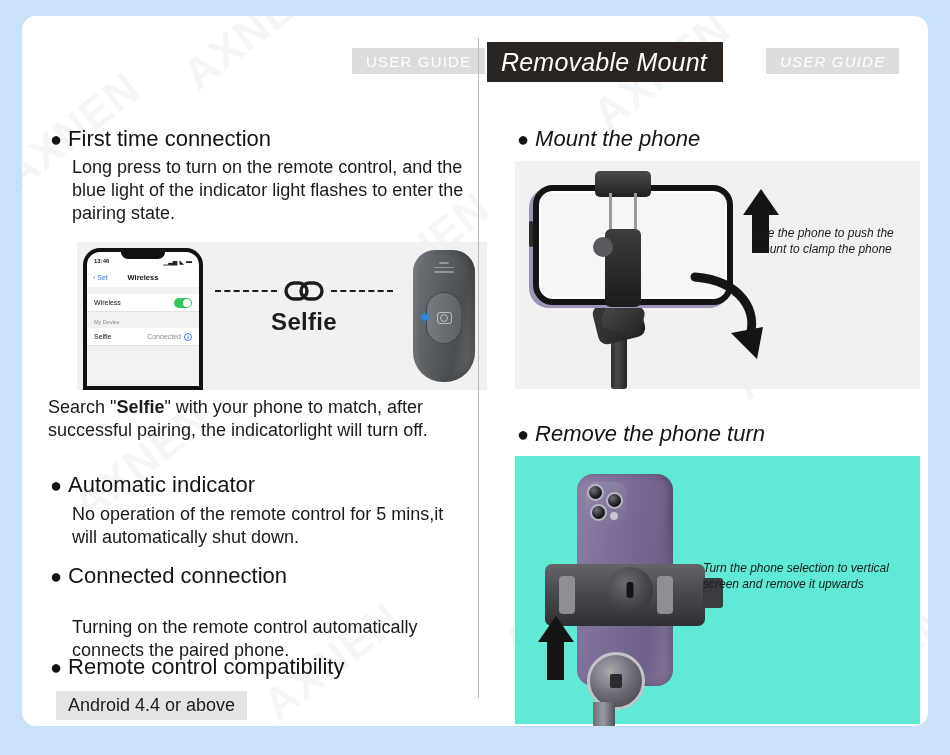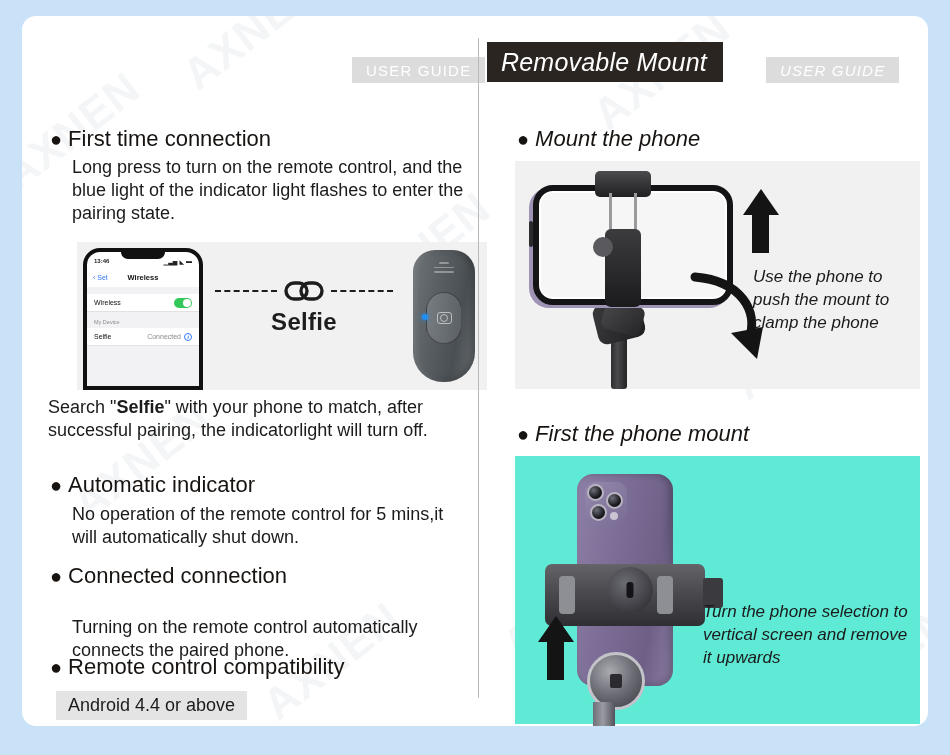--- a/index.html
+++ b/index.html
@@ -101,21 +101,20 @@
     white-space: nowrap;
   }
   .sec-head .ug-badge {
     position: absolute;
     top: 6px;
     height: 26px;
     background: #dcdcdc;
     display: flex;
     align-items: center;
     padding: 0 14px;
-    margin-top: 9px;
   }
   .sec-head .ug-badge span {
     color: #ffffff;
     font-size: 15px;
     letter-spacing: 1.2px;
     font-weight: 400;
     white-space: nowrap;
   }
 
   
@@ -378,24 +377,23 @@
   }
   .r-bullet2 { position: absolute; left: 44px; top: 405px; }
   .img-panel2 {
     position: absolute;
     left: 42px; top: 440px;
     width: 405px; height: 268px;
     background: #5eead4;
   }
   .caption {
     position: absolute;
-    font-size: 17px;
+    font-size: 12px;
     color: #1b1b1b;
     line-height: 1.35;
-    margin-top: 41px;
   }
   .cap1 { left: 238px; top: 64px; width: 160px; }
   .cap2 { left: 188px; top: 104px; width: 210px; }
 
   
   .mount1-stick {
     position: absolute;
     left: 96px; bottom: 0;
     width: 16px; height: 70px;
     background: linear-gradient(90deg, #2e2e30, #4a4a4d 40%, #232325);
@@ -739,21 +737,21 @@
           <svg class="curved-arrow" width="90" height="92" viewBox="0 0 90 92">
             <path d="M8 6 C 54 10, 72 40, 62 68" fill="none" stroke="#141414" stroke-width="9" stroke-linecap="round"></path>
             <path d="M70 88 L 44 62 L 76 56 Z" fill="#141414"></path>
           </svg>
 
           <div class="caption cap1">Use the phone to push the mount to clamp the phone</div>
         </div>
 
         <div class="bullet-head r-bullet2">
           <span class="dot">●</span>
-          <span>First the phone mount</span>
+          <span>Remove the phone turn</span>
         </div>
 
         <div class="img-panel2">
           <div class="phone-v">
             <div class="cam-module">
               <span class="lens l1"></span>
               <span class="lens l2"></span>
               <span class="lens l3"></span>
               <span class="flash"></span>
             </div>

